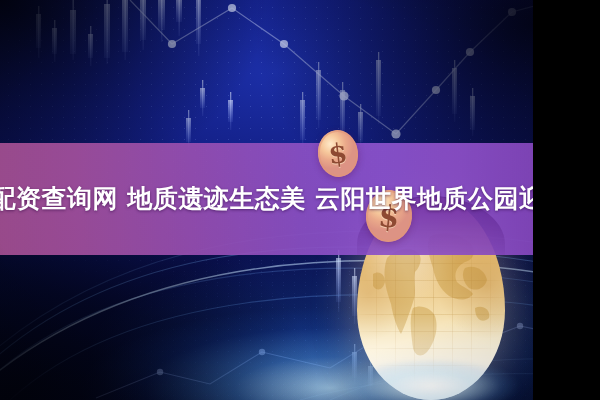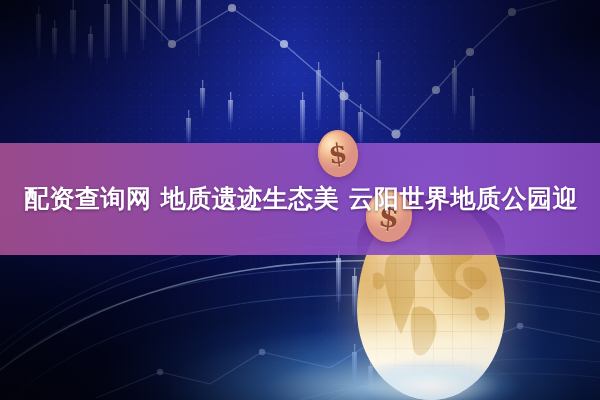--- a/index.html
+++ b/index.html
@@ -1,17 +1,17 @@
 <!DOCTYPE html>
 <html><head>
 <meta charset="utf-8">
 <style>
   html,body{margin:0;padding:0;background:#000;}
   #stage{
-    position:relative;width:600px;height:400px;overflow:hidden;
+    position:relative;width:533px;height:400px;overflow:hidden;
     font-family:"DejaVu Sans","Liberation Sans",sans-serif;
     background:#8b5cf6;
   }
   .layer{position:absolute;inset:0;}
 
   
   .bg-base{
     background:
       radial-gradient(120% 95% at 52% 18%, #1c2fa8 0%, #14218a 22%, #0b1256 45%, #050a33 68%, #02041c 100%);
   }

